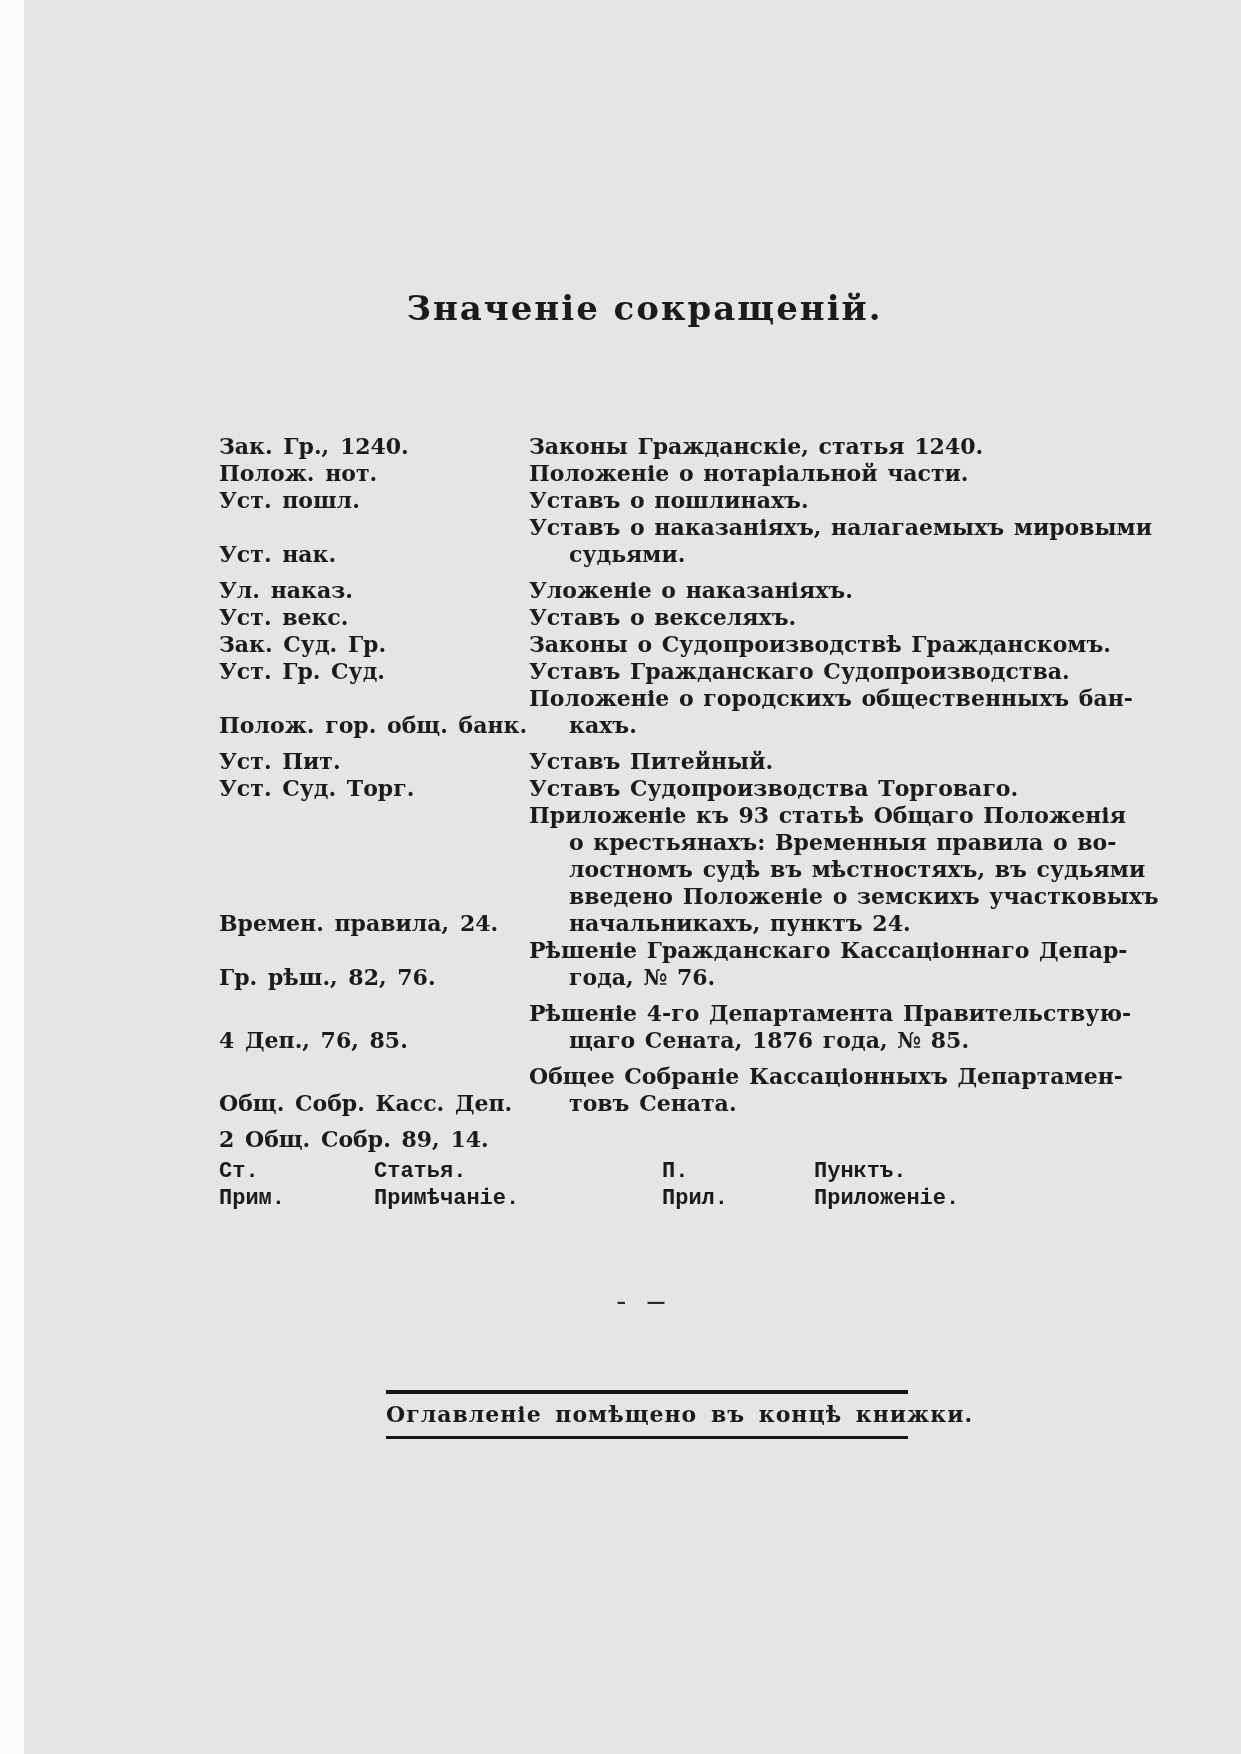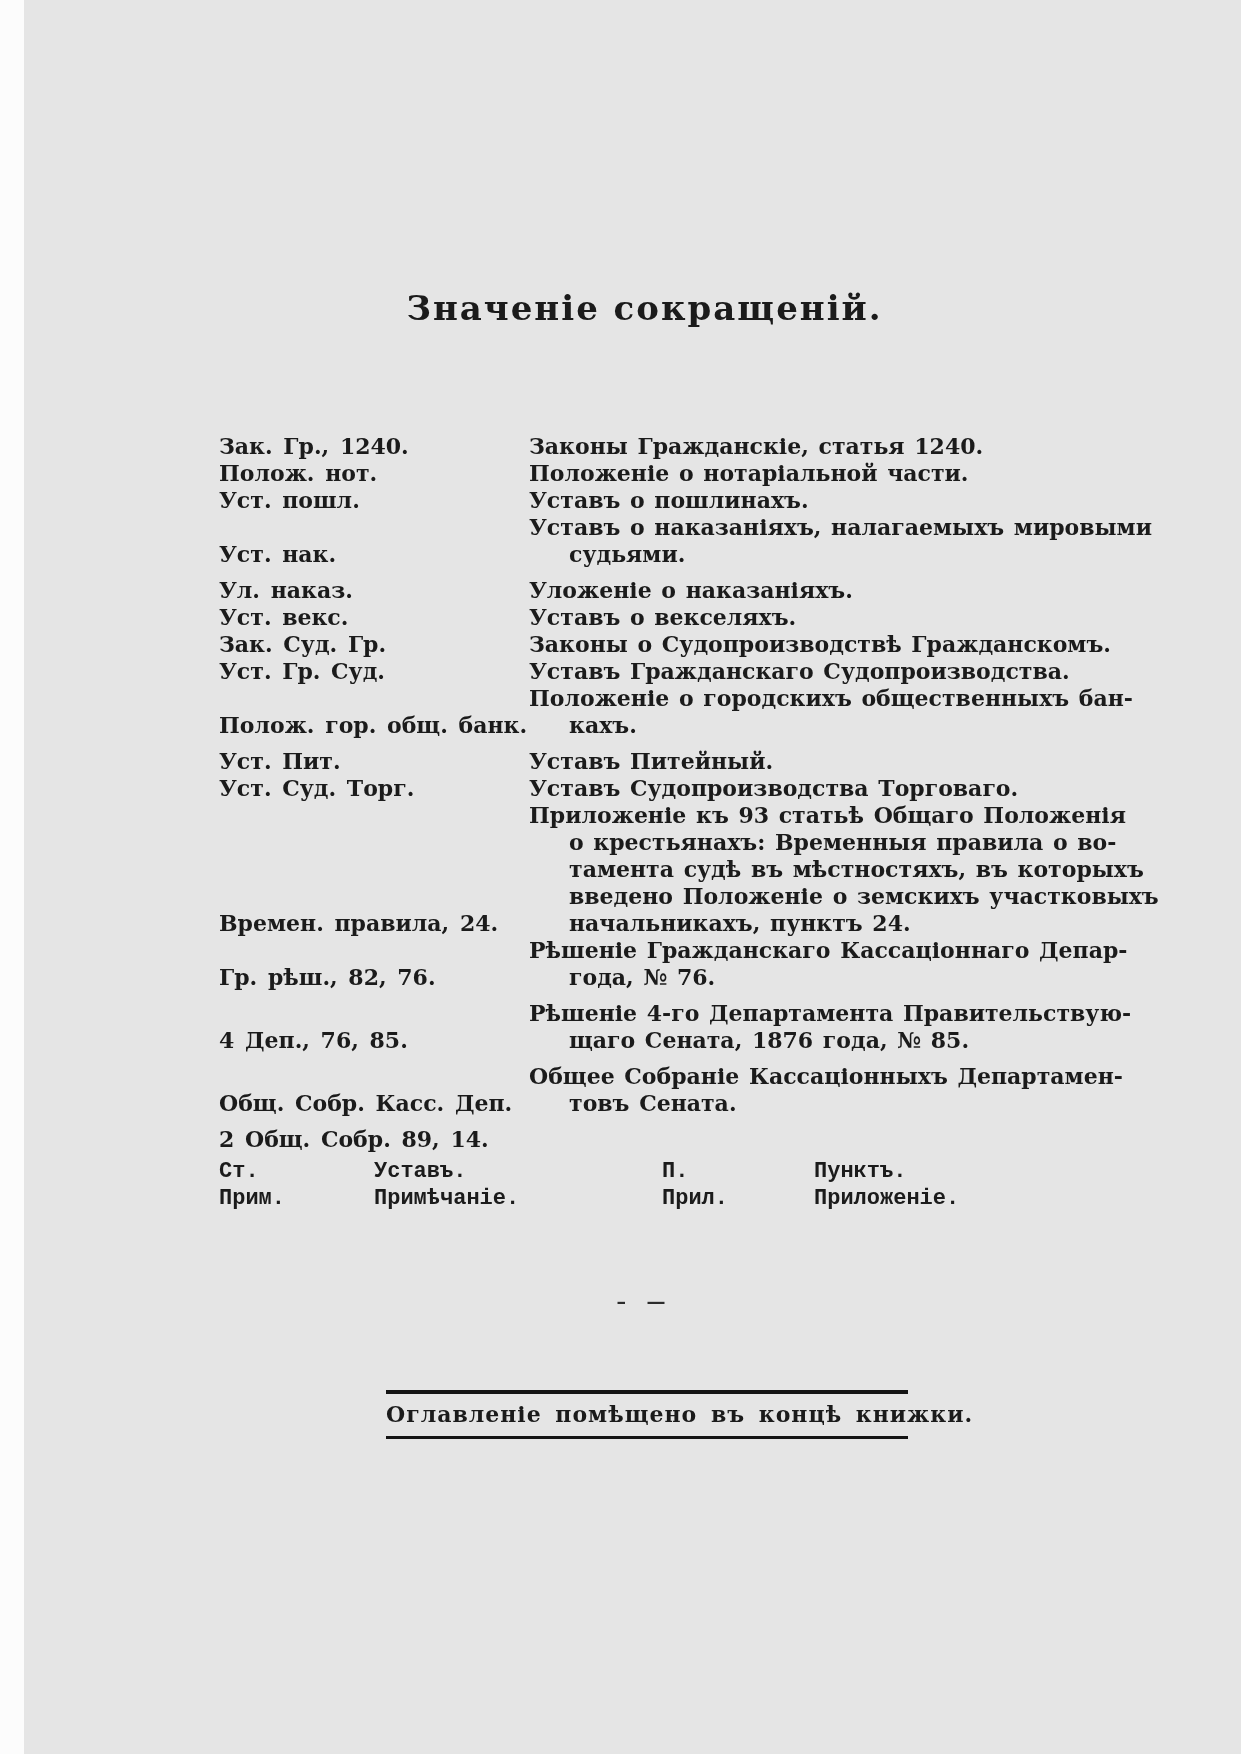--- a/index.html
+++ b/index.html
@@ -161,21 +161,21 @@
     <div class="meaning">
           <div class="mline">Уставъ Судопроизводства Торговаго.</div>
         </div>
   </div>
 
   <div class="entry">
     <div class="abbr-label">Времен. правила, 24.</div>
     <div class="meaning">
           <div class="mline">Приложеніе къ 93 статьѣ Общаго Положенія</div>
           <div class="mline cont">о крестьянахъ: Временныя правила о во-</div>
-          <div class="mline cont">тамента судѣ въ мѣстностяхъ, въ которыхъ</div>
+          <div class="mline cont">лостномъ судѣ въ мѣстностяхъ, въ судьями</div>
           <div class="mline cont">введено Положеніе о земскихъ участковыхъ</div>
           <div class="mline cont">начальникахъ, пунктъ 24.</div>
         </div>
   </div>
 
 
   <div class="entry">
     <div class="abbr-label">Гр. рѣш., 82, 76.</div>
     <div class="meaning">
           <div class="mline">Рѣшеніе Гражданскаго Кассаціоннаго Депар-</div>
@@ -199,21 +199,21 @@
         </div>
   </div>
 
   <div class="entry gap">
     <div class="abbr-label">2 Общ. Собр. 89, 14.</div>
   </div>
 <div class="mini-table">
 
   <div class="mini-row">
     <span class="c1">Ст.</span>
-    <span class="c2">Уставъ.</span>
+    <span class="c2">Статья.</span>
     <span class="c3">П.</span>
     <span class="c4">Пунктъ.</span>
   </div>
 
   <div class="mini-row">
     <span class="c1">Прим.</span>
     <span class="c2">Примѣчаніе.</span>
     <span class="c3">Прил.</span>
     <span class="c4">Приложеніе.</span>
   </div>

